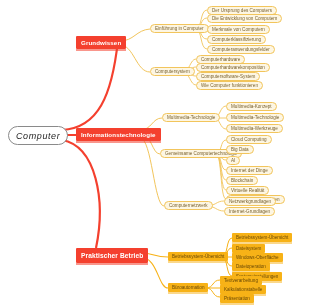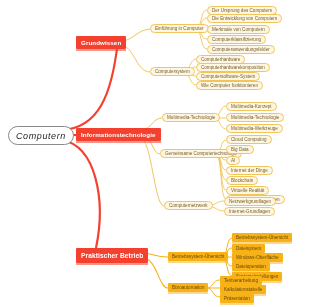--- a/index.html
+++ b/index.html
@@ -108,21 +108,21 @@
     <path d="M222,257 C228,257 226,276 232,276" stroke="#f7b217" stroke-width="1" fill="none"></path>
 
     <path d="M206,288 C214,288 212,280 220,280" stroke="#f7b217" stroke-width="1" fill="none"></path>
     <path d="M206,288 L220,288" stroke="#f7b217" stroke-width="1" fill="none"></path>
     <path d="M206,288 C214,288 212,297 220,297" stroke="#f7b217" stroke-width="1" fill="none"></path>
   </svg>
 
   <div class="base-shadow"></div>
 
   <div class="node root" style="left:8px;top:126px;">
-    <span>Computern</span>
+    <span>Computer</span>
   </div>
 
   <div class="node lvl1" style="left:76px;top:36px;">
     <span>Grundwissen</span>
   </div>
 
   <div class="node cap" style="left:150px;top:24px;">
     <span>Einführung in Computer</span>
   </div>
   <div class="node cap" style="left:207px;top:6px;">

